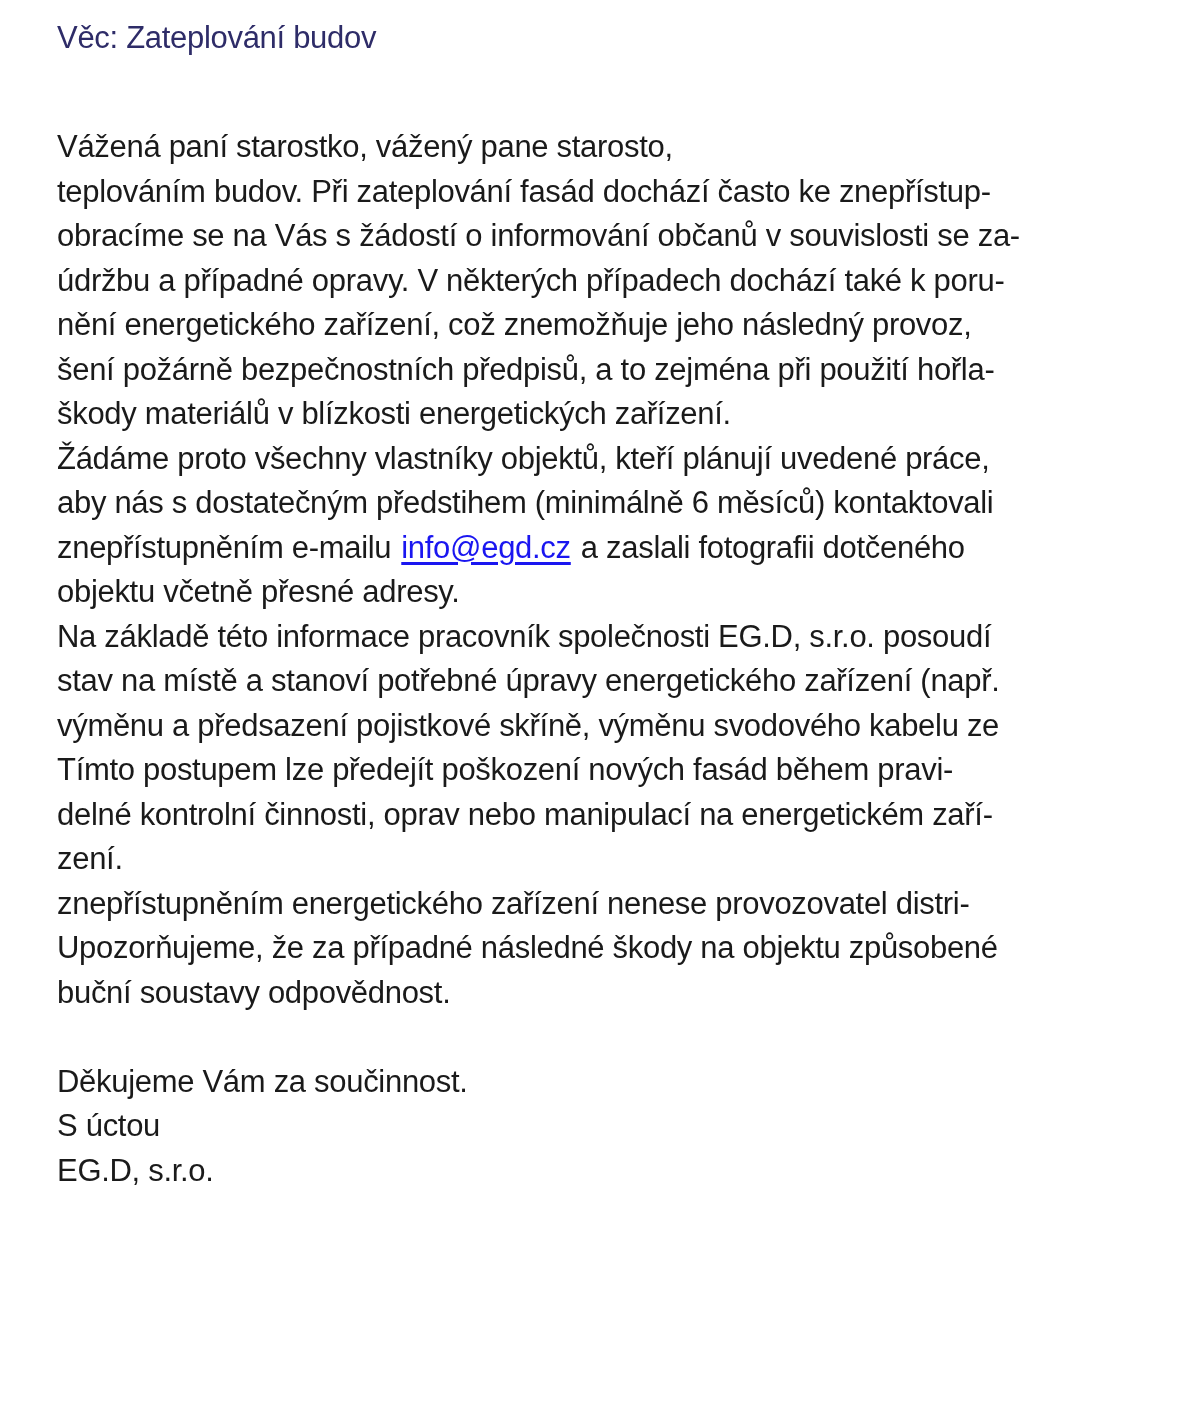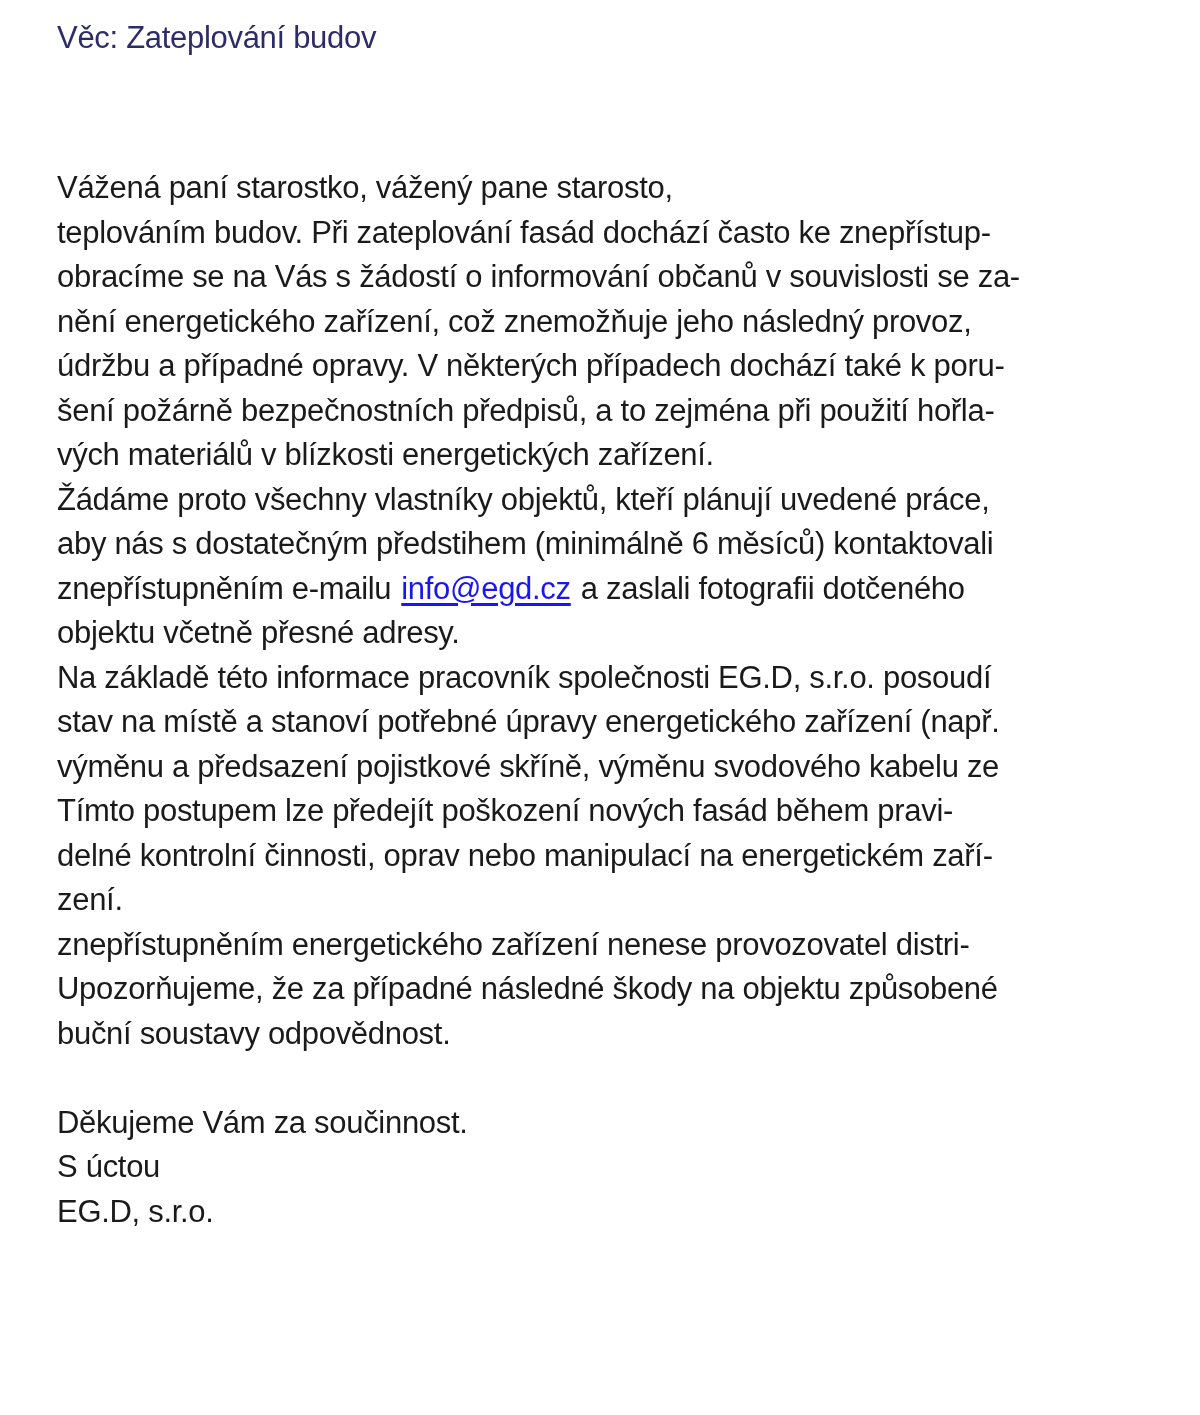--- a/index.html
+++ b/index.html
@@ -24,21 +24,21 @@
     background: var(--background);
   }
   .subject {
     font-size: 31px;
     line-height: 44px;
     letter-spacing: -0.3px;
     color: var(--subject);
     white-space: nowrap;
   }
   .letter-body {
-    margin-top: 106px;
+    margin-top: 65px;
   }
   .line {
     font-size: 31px;
     line-height: 44.5px;
     height: 44.5px;
     letter-spacing: -0.3px;
     color: var(--body);
     white-space: nowrap;
   }
   .line.blank {  }
@@ -54,24 +54,24 @@
 
 <div class="page">
 
   <div class="subject">Věc: Zateplování budov</div>
 
   <div class="letter-body">
 
     <div class="line">Vážená paní starostko, vážený pane starosto,</div>
     <div class="line">teplováním budov. Při zateplování fasád dochází často ke znepřístup-</div>
     <div class="line">obracíme se na Vás s žádostí o informování občanů v souvislosti se za-</div>
+    <div class="line">údržbu a případné opravy. V některých případech dochází také k poru-</div>
     <div class="line">nění energetického zařízení, což znemožňuje jeho následný provoz,</div>
-    <div class="line">údržbu a případné opravy. V některých případech dochází také k poru-</div>
     <div class="line">šení požárně bezpečnostních předpisů, a to zejména při použití hořla-</div>
-    <div class="line">vých materiálů v blízkosti energetických zařízení.</div>
+    <div class="line">škody materiálů v blízkosti energetických zařízení.</div>
     <div class="line">Žádáme proto všechny vlastníky objektů, kteří plánují uvedené práce,</div>
     <div class="line">aby nás s dostatečným předstihem (minimálně 6 měsíců) kontaktovali</div>
 
     <div class="line"><span>znepřístupněním e-mailu</span><a class="email-link" href="#">info@egd.cz</a><span>a zaslali fotografii dotčeného</span></div>
 
     <div class="line">objektu včetně přesné adresy.</div>
     <div class="line">Na základě této informace pracovník společnosti EG.D, s.r.o. posoudí</div>
     <div class="line">stav na místě a stanoví potřebné úpravy energetického zařízení (např.</div>
     <div class="line">výměnu a předsazení pojistkové skříně, výměnu svodového kabelu ze</div>
     <div class="line">Tímto postupem lze předejít poškození nových fasád během pravi-</div>

